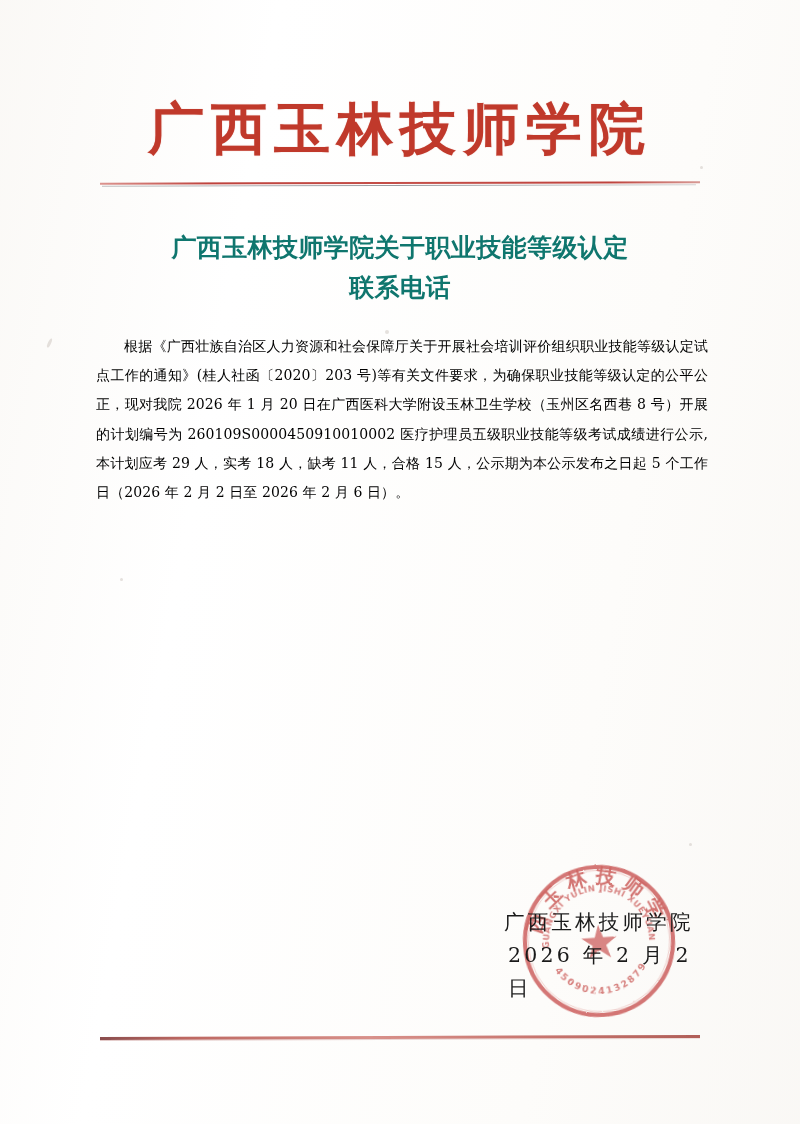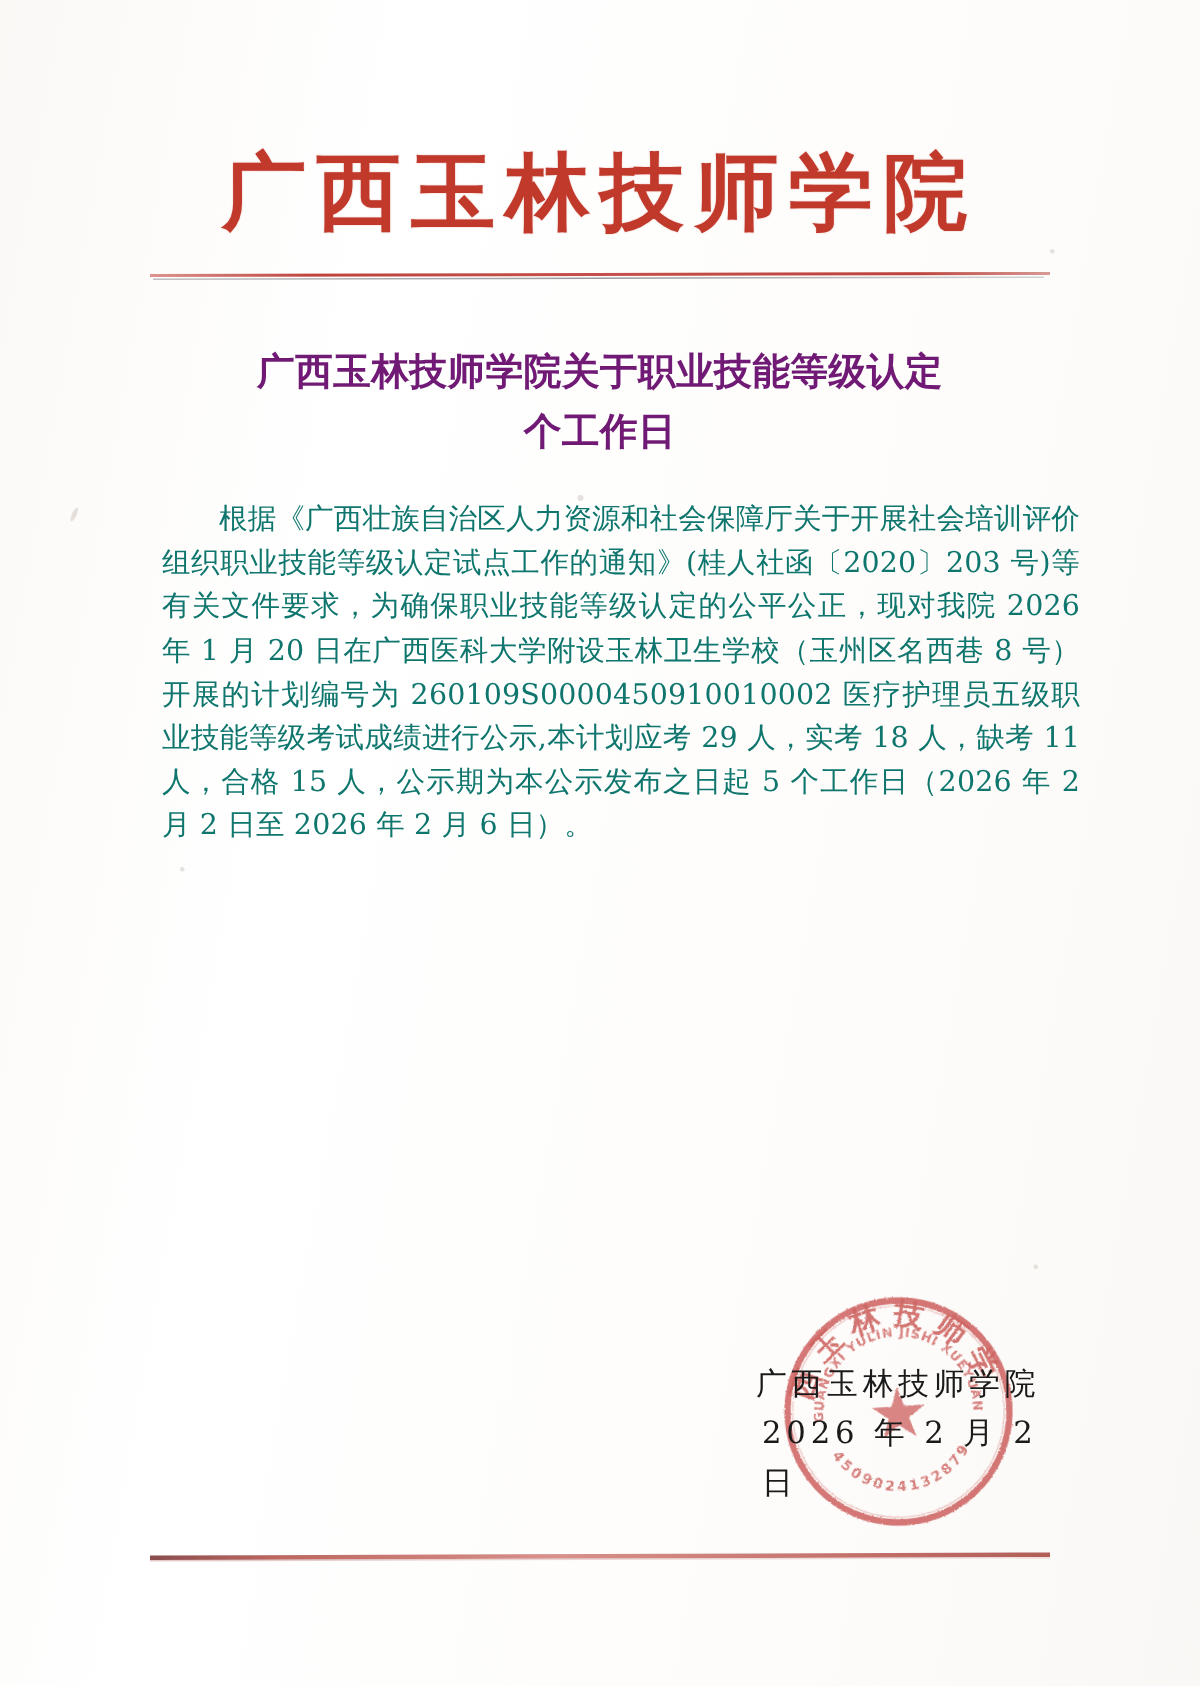--- a/index.html
+++ b/index.html
@@ -97,41 +97,40 @@
   .doc-title {
     position: absolute;
     top: 228px;
     left: 110px;
     width: 580px;
     text-align: center;
     font-family: "DejaVu Sans", "Liberation Sans", sans-serif;
     font-size: 25px;
     line-height: 40px;
     font-weight: 700;
-    color: #701a75;
+    color: #0f766e;
     letter-spacing: 0.4px;
   }
   .doc-title .tl {
     display: block;
   }
 
   
   .body-text {
     position: absolute;
     top: 332px;
     left: 96px;
     width: 612px;
     font-family: "DejaVu Serif", "Liberation Serif", serif;
-    font-size: 19px;
+    font-size: 14px;
     line-height: 29.2px;
-    color: #0f766e;
+    color: #000000;
     text-align: justify;
     text-justify: inter-character;
     letter-spacing: 0.1px;
-    margin-left: 12px;
   }
   .body-text p {
     margin: 0;
     text-indent: 2em;
     text-align: justify;
   }
   .body-text p.noindent {
     text-indent: 0;
   }
 
@@ -190,21 +189,21 @@
     <span class="masthead-title">广西玉林技师学院</span>
   </div>
 
   <div class="rule-top">
     <div class="r1"></div>
     <div class="r2"></div>
   </div>
 
   <div class="doc-title">
     <span class="tl">广西玉林技师学院关于职业技能等级认定</span>
-    <span class="tl">个工作日</span>
+    <span class="tl">联系电话</span>
   </div>
 
   <div class="body-text">
     <p>根据《广西壮族自治区人力资源和社会保障厅关于开展社会培训评价组织职业技能等级认定试点工作的通知》(桂人社函〔2020〕203 号)等有关文件要求，为确保职业技能等级认定的公平公正，现对我院 2026 年 1 月 20 日在广西医科大学附设玉林卫生学校（玉州区名西巷 8 号）开展的计划编号为 260109S0000450910010002 医疗护理员五级职业技能等级考试成绩进行公示,本计划应考 29 人，实考 18 人，缺考 11 人，合格 15 人，公示期为本公示发布之日起 5 个工作日（2026 年 2 月 2 日至 2026 年 2 月 6 日）。</p>
   </div>
 
   <div class="seal-wrap">
     <svg width="158" height="158" viewBox="0 0 158 158" xmlns="http://www.w3.org/2000/svg">
       <defs>
         <path id="arcTopCn" d="M 21,79 A 58,58 0 0 1 137,79"></path>

